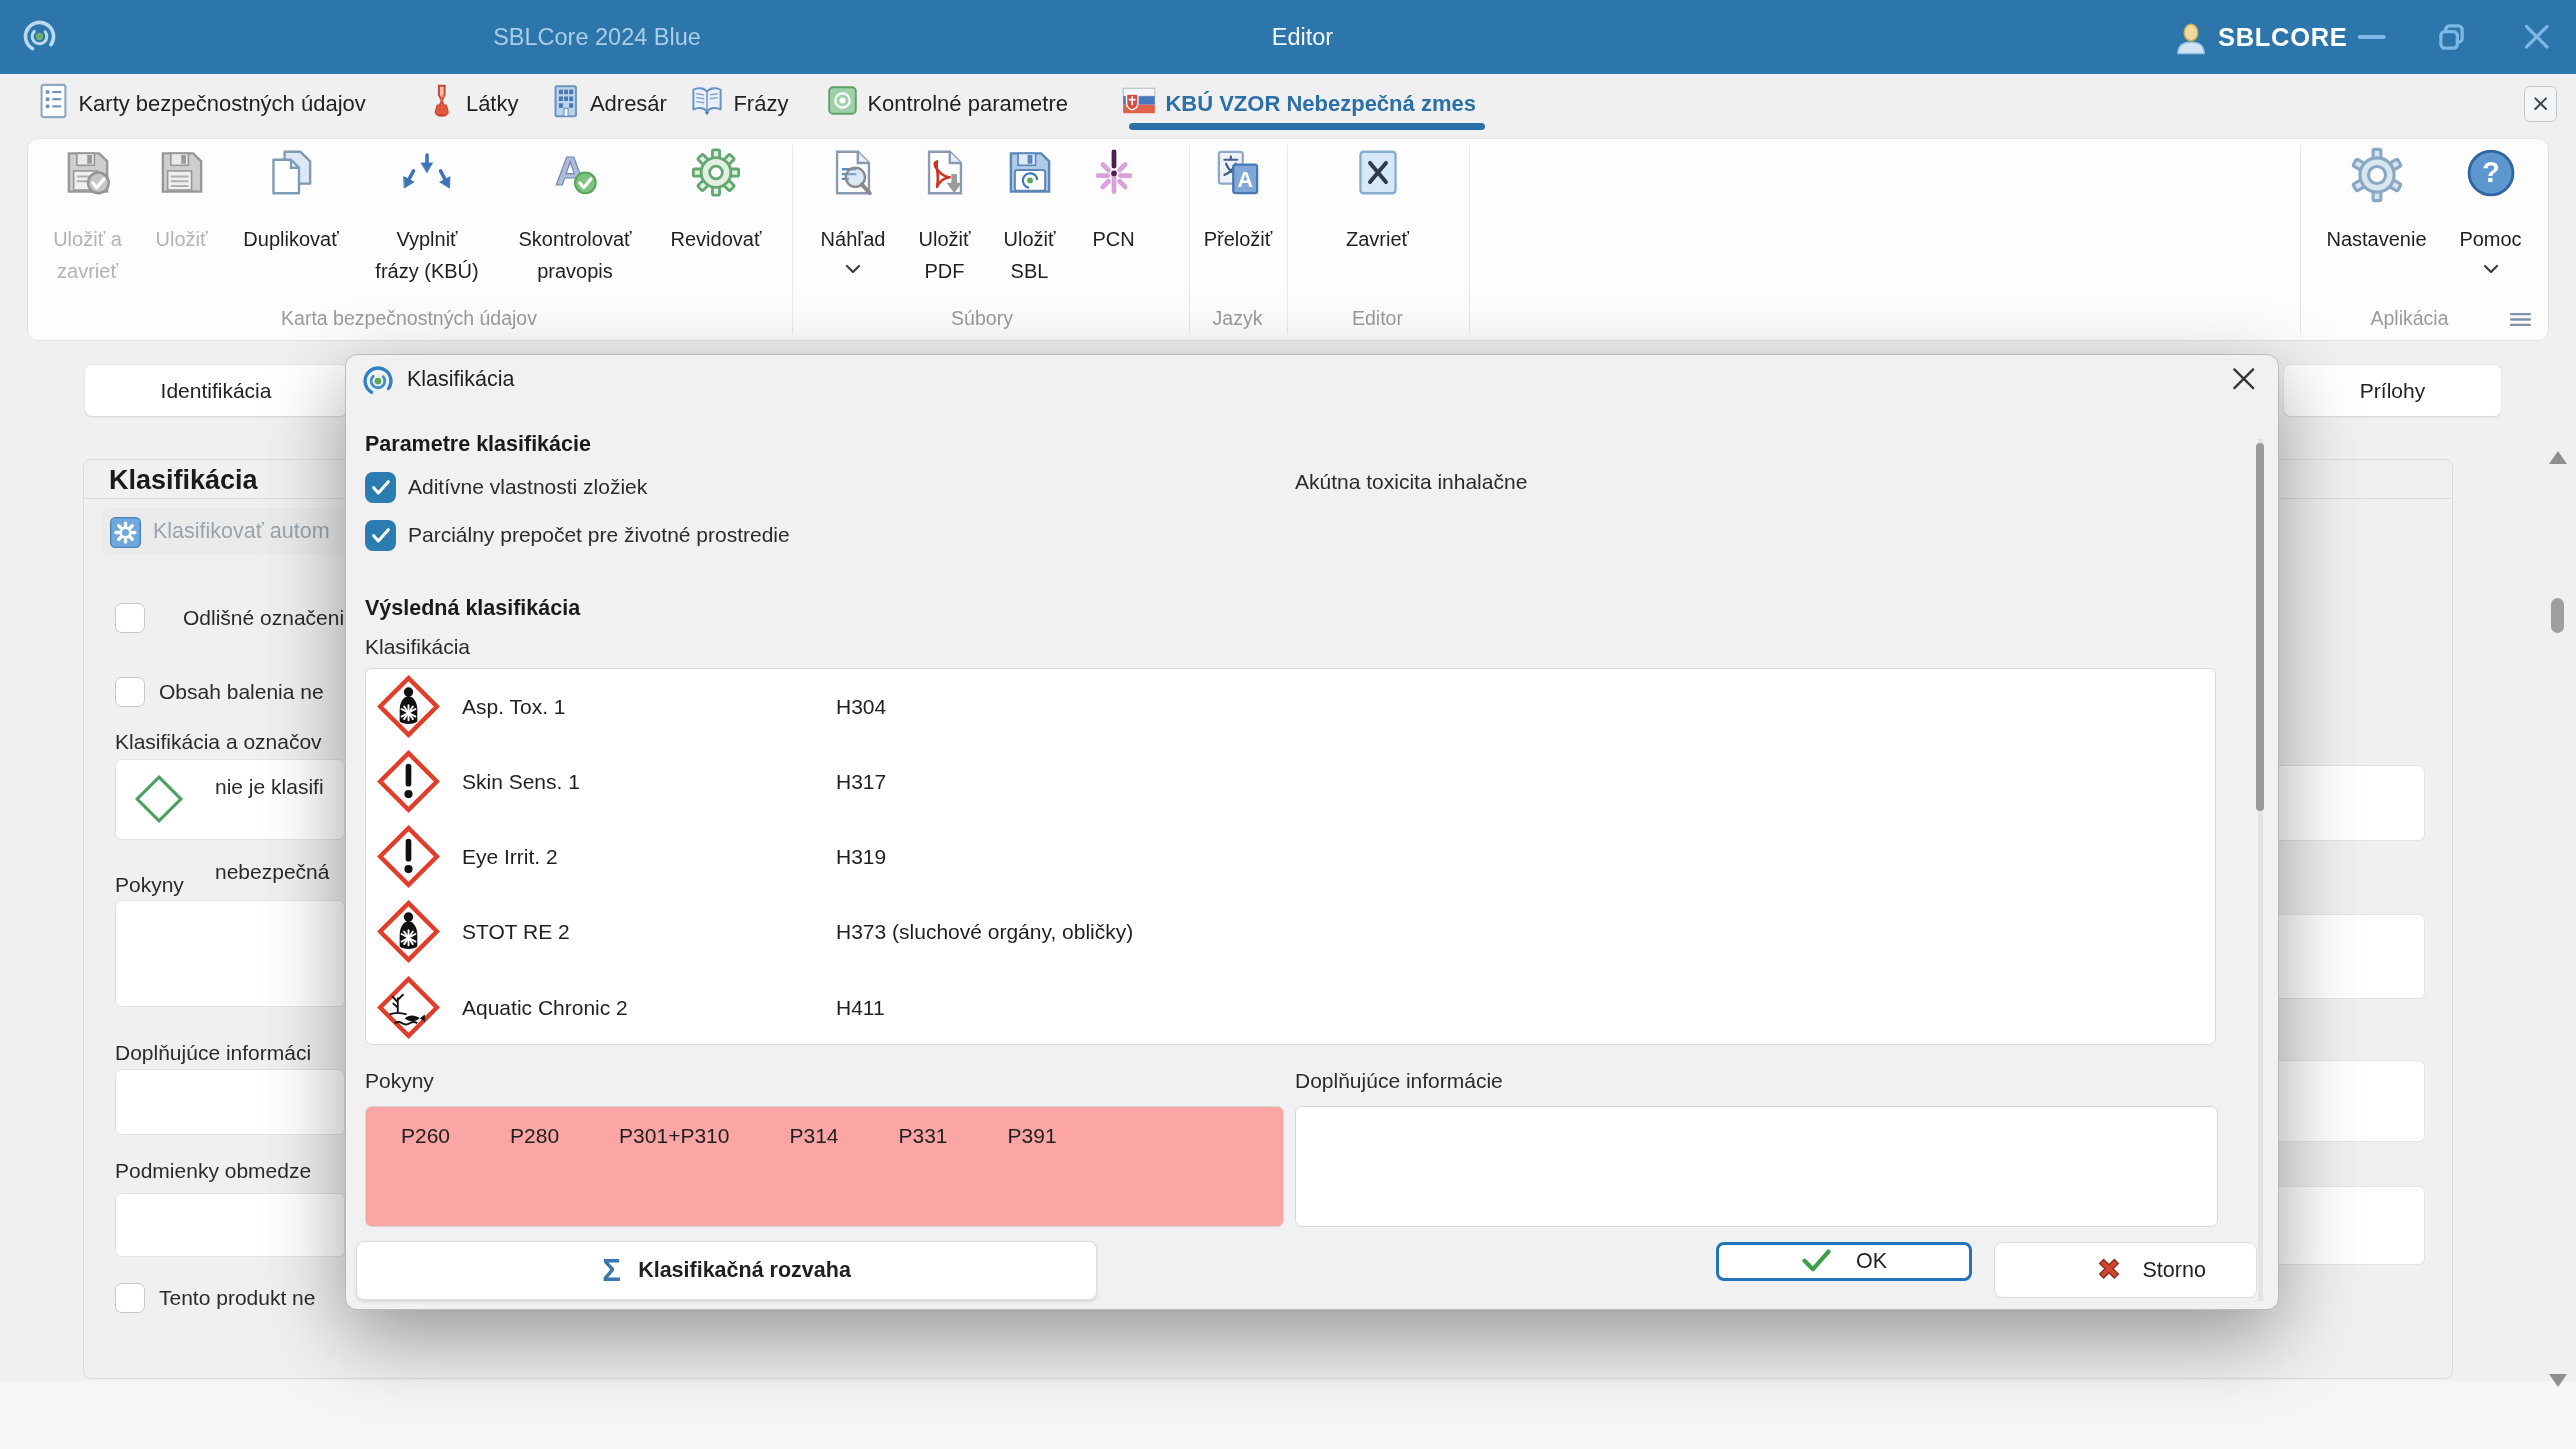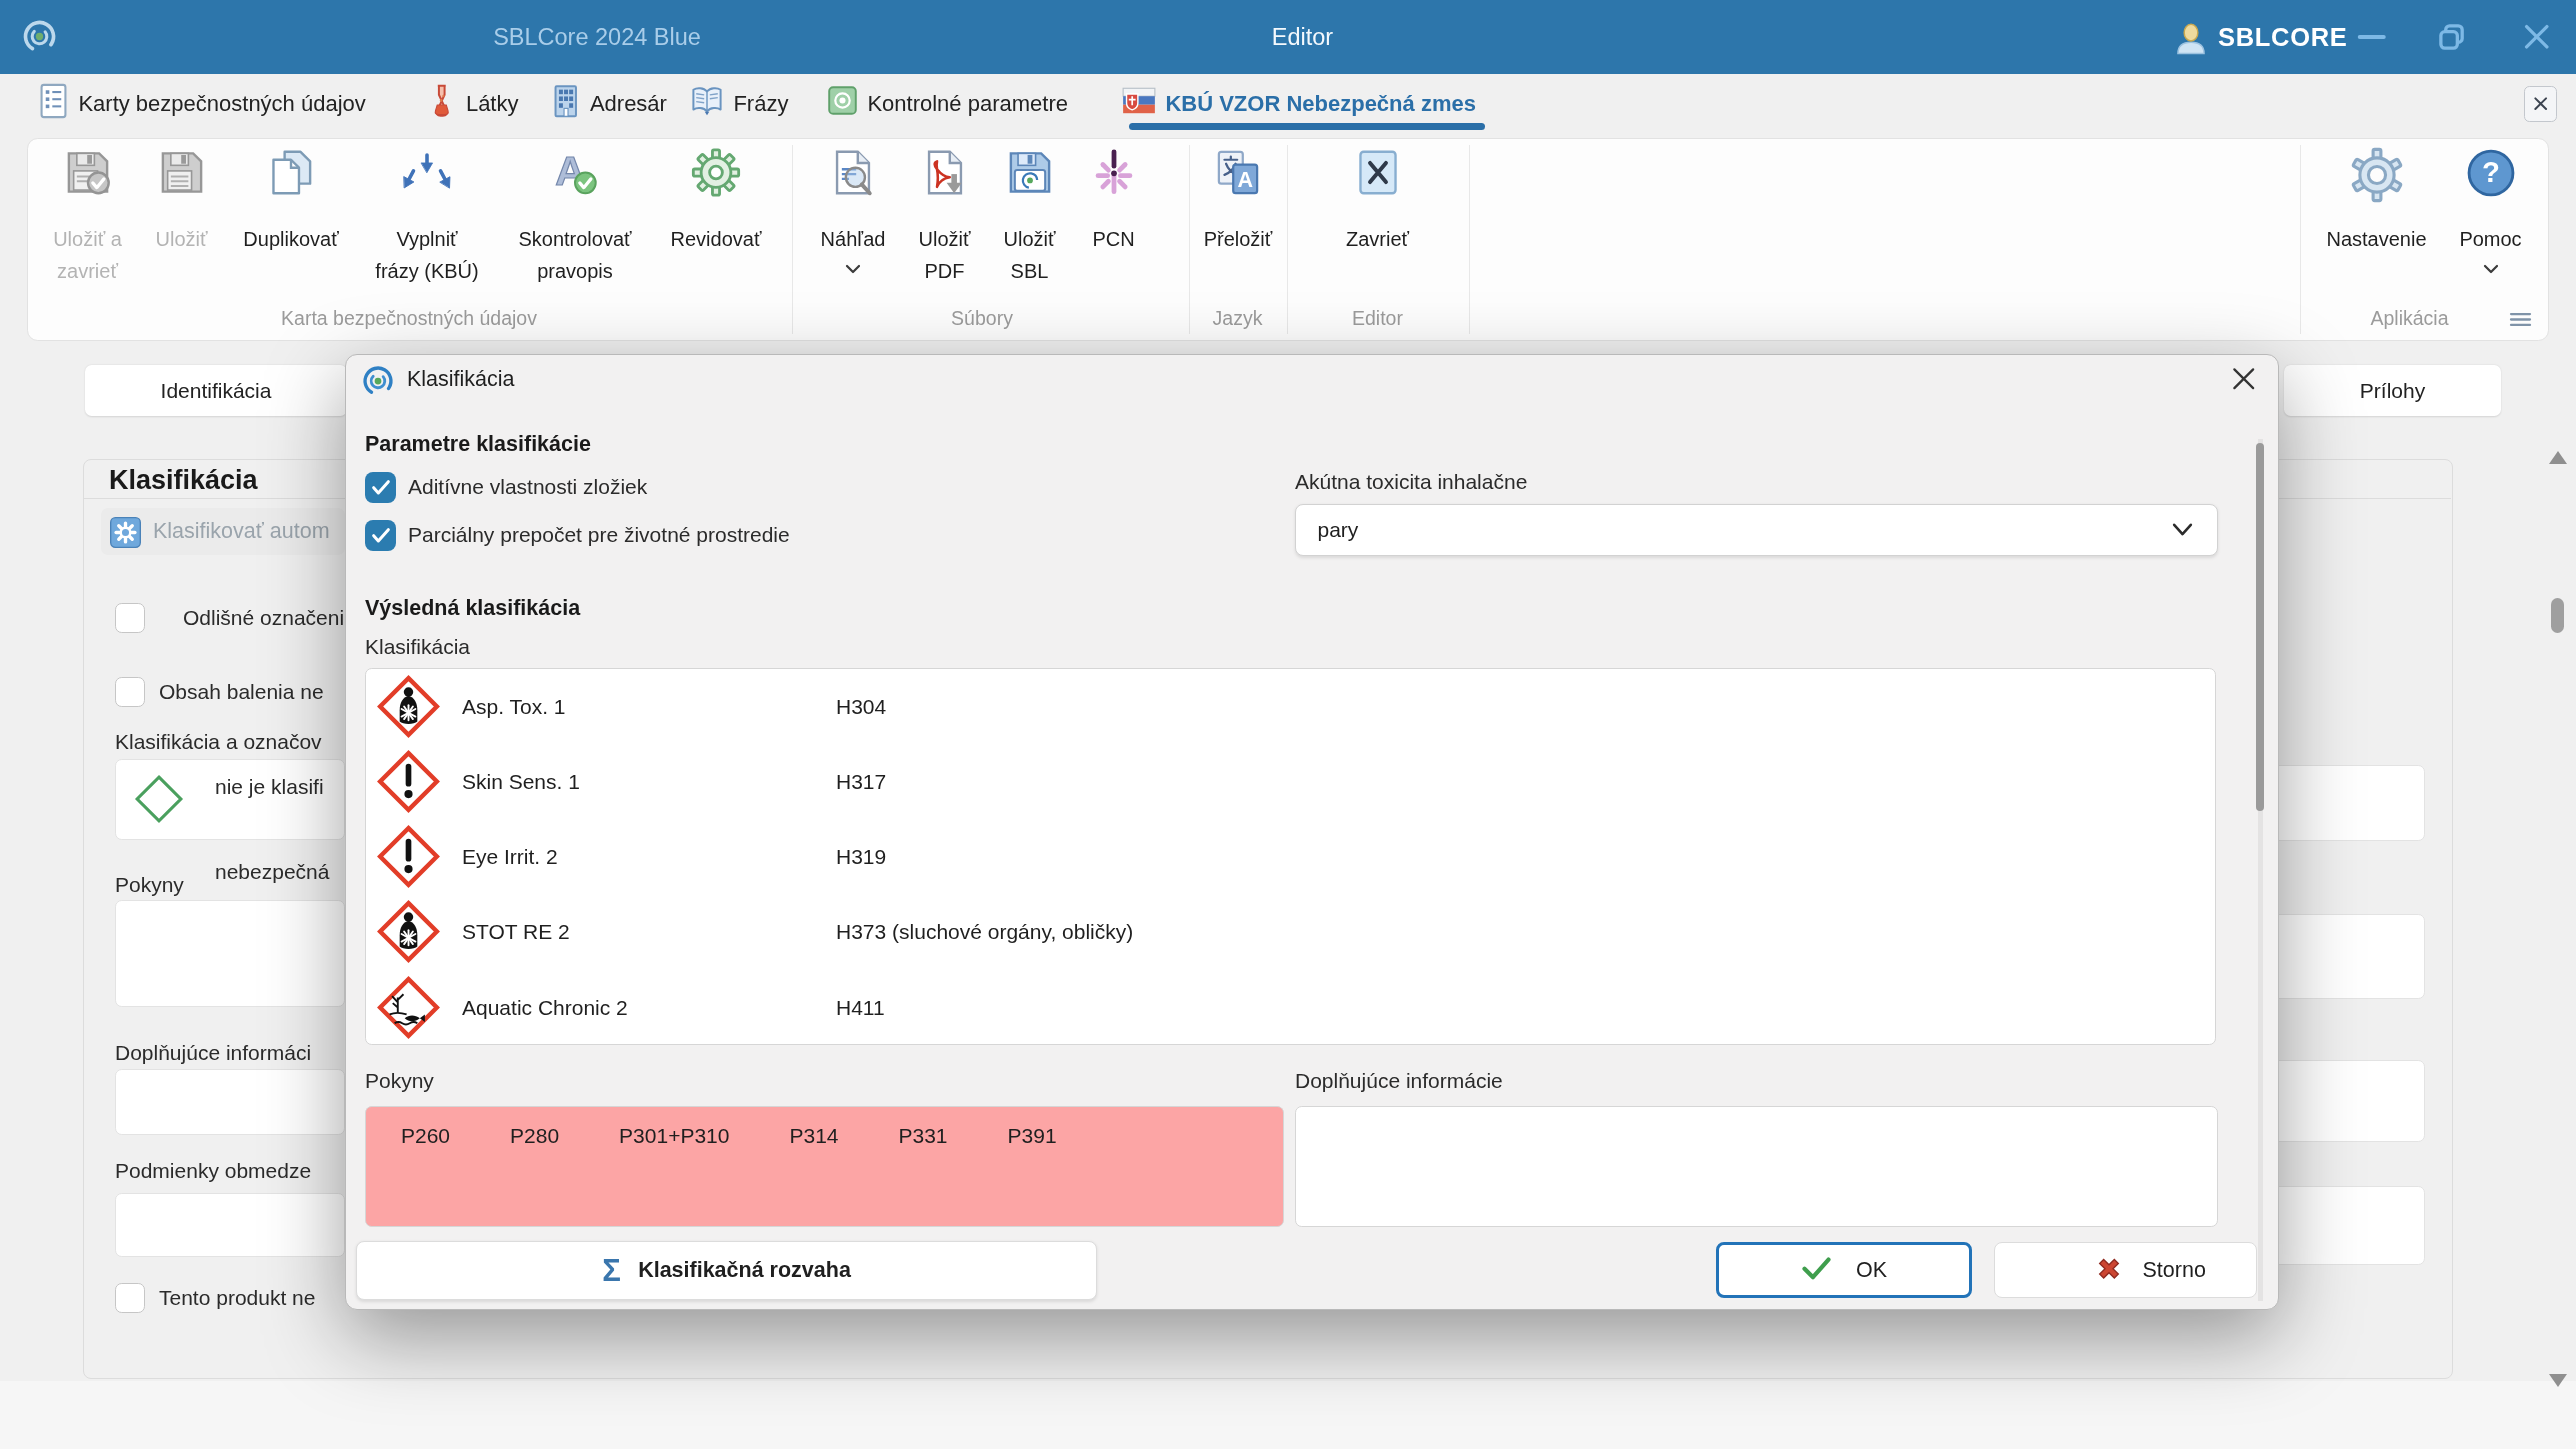--- a/index.html
+++ b/index.html
@@ -66,21 +66,21 @@
   .lrow{position:absolute;left:0;width:100%;height:75px;}
   .lrow .picto{position:absolute;left:10.7px;top:6px;}
   .lrow .lname{position:absolute;left:96px;top:0;height:75px;line-height:75px;font-size:21px;color:#1f1f1f;white-space:nowrap;}
   .lrow .lcode{position:absolute;left:470px;top:0;height:75px;line-height:75px;font-size:21px;color:#1f1f1f;white-space:nowrap;}
   .pbox{left:365px;top:1106px;width:919px;height:121px;background:#fca5a5;border:1.3px solid #d6d6d6;border-radius:6.7px;box-sizing:border-box;
         display:flex;align-items:flex-start;gap:60px;padding:17.4px 0 0 35px;}
   .pcode{font-size:21px;color:#1f1f1f;}
   .dbox{left:1295px;top:1106px;width:923px;height:121px;background:#fff;border:1.3px solid #d6d6d6;border-radius:6.7px;box-sizing:border-box;}
   .dlgbtn{display:flex;align-items:center;justify-content:center;gap:17.4px;background:#fff;border-radius:8px;box-sizing:border-box;}
   .btn-balance{left:356px;top:1241px;width:741px;height:59px;border:1.3px solid #dcdcdc;box-shadow:0 1.3px 3.4px rgba(0,0,0,.10);}
-  .btn-ok{left:1716px;top:1242px;width:256px;height:56px;border:3.4px solid #2273b8;gap:24px;}
+  .btn-ok{left:1716px;top:1242px;width:256px;height:39px;border:3.4px solid #2273b8;gap:24px;}
   .btn-cancel{left:1994px;top:1242px;width:263px;height:56px;border:1.3px solid #dcdcdc;padding-left:48px;}
   .btnlabel{font-size:21.5px;color:#1f1f1f;}
   .btnlabel.bold{font-weight:bold;}
   .sigma{font-size:31px;font-weight:bold;color:#3a76ad;}
   .dlg-scrolltrack{left:2258px;top:439px;width:5.4px;height:862px;background:#e4e3e3;z-index:56;}
   .dlg-scrollthumb{left:2256px;top:443px;width:8px;height:368px;background:#9a9a9a;border-radius:4px;z-index:57;}
 </style>
 </head>
 <body>
 
@@ -538,28 +538,20 @@
   <div class="abs dlg dlg-lbl" style="left:408px;top:471px;">Aditívne vlastnosti zložiek</div>
 
   <div class="abs dlg bluecheck" style="left:365px;top:520px;">
     <svg width="20" height="17.4" viewBox="0 0 30 26">
         <path d="M4 13 L11 21 L26 4" fill="none" stroke="#fff" stroke-width="4.5" stroke-linecap="round" stroke-linejoin="round"></path>
       </svg>
   </div>
   <div class="abs dlg dlg-lbl" style="left:408px;top:519px;">Parciálny prepočet pre životné prostredie</div>
 
   <div class="abs dlg dlg-lbl" style="left:1295px;top:466px;">Akútna toxicita inhalačne</div>
-  <div class="abs dlg dropdown">
-    <span class="dd-value">pary</span>
-    <span class="dd-chev">
-      <svg width="23" height="14.8" viewBox="0 0 24 16">
-          <path d="M3 3 L12 13 L21 3" fill="none" stroke="#2b2b2b" stroke-width="2.8" stroke-linecap="round" stroke-linejoin="round"></path>
-        </svg>
-    </span>
-  </div>
 
   <div class="abs dlg dlg-h" style="left:365px;top:592px;">Výsledná klasifikácia</div>
   <div class="abs dlg dlg-lbl" style="left:365px;top:631px;">Klasifikácia</div>
 
   <div class="abs dlg listpanel">
 
     <div class="lrow" style="top:0;">
       <span class="picto">
         <svg width="63" height="63" viewBox="0 0 100 100">
           <path d="M50 5 L95 50 L50 95 L5 50 Z" fill="#fff" stroke="#e23d28" stroke-width="7"></path>

